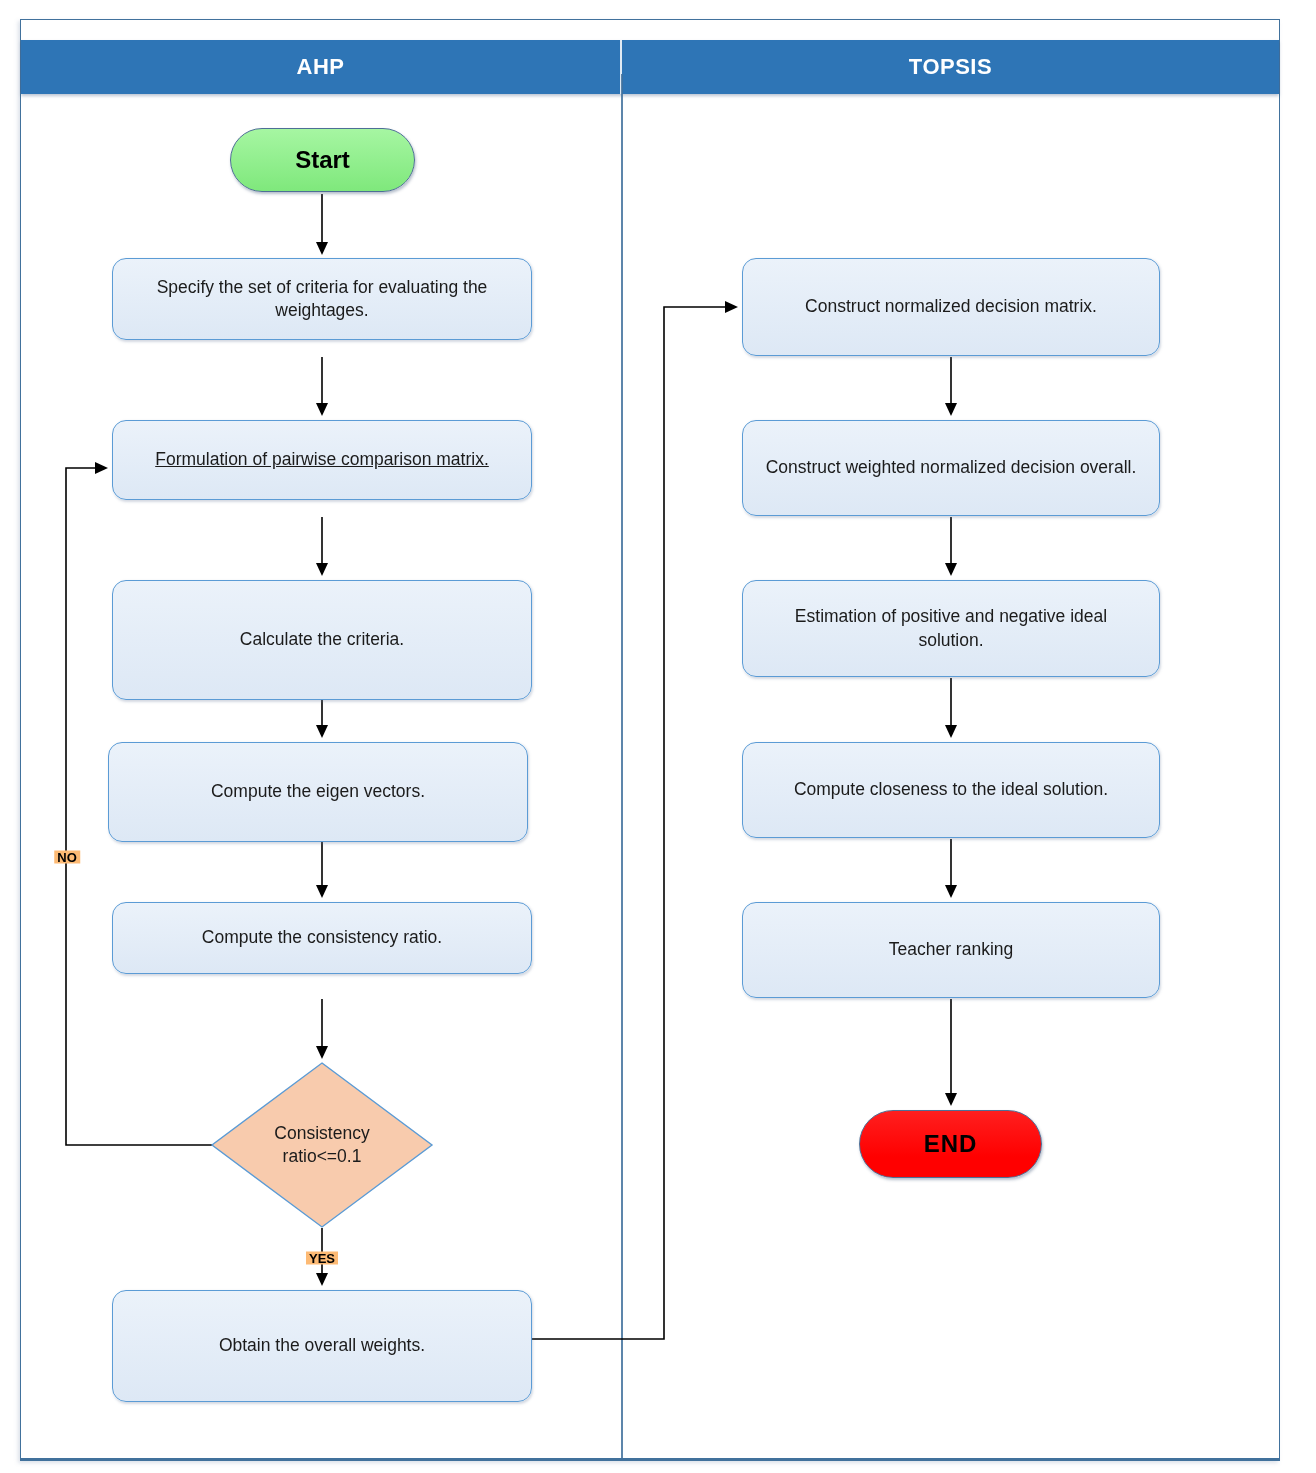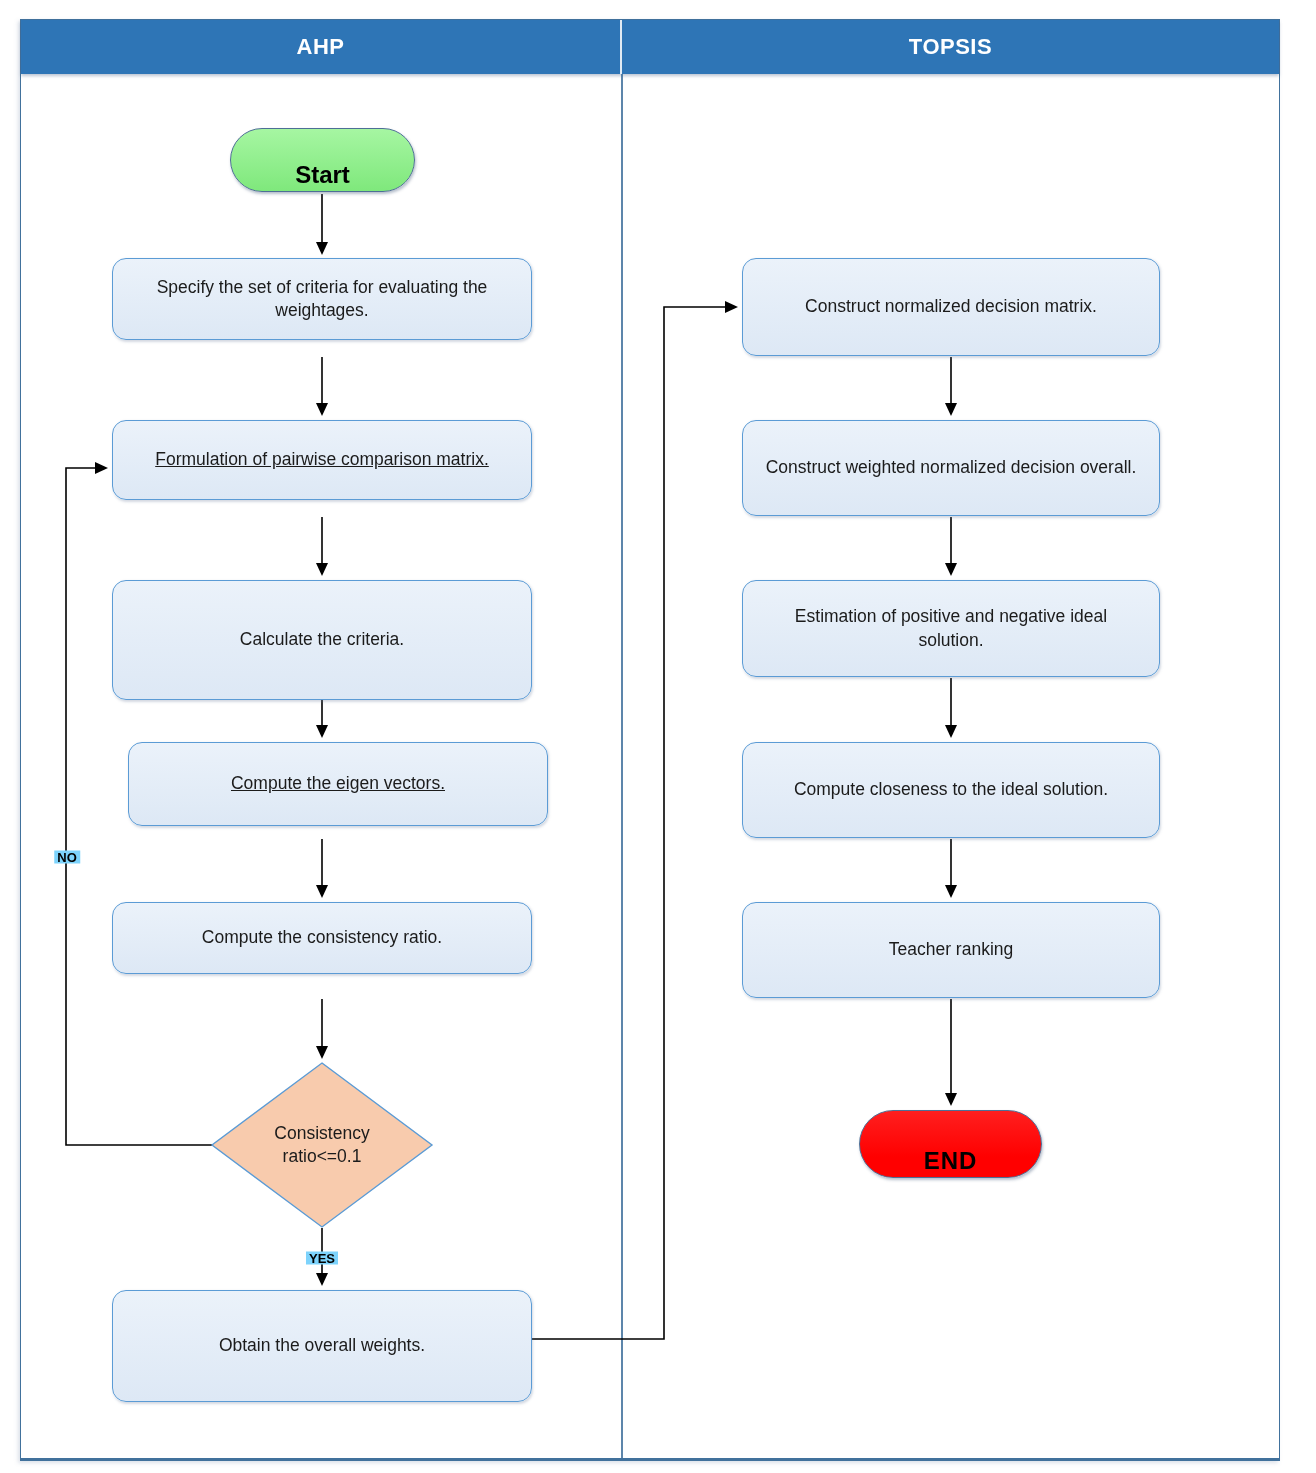--- a/index.html
+++ b/index.html
@@ -8,45 +8,45 @@
     --decision-fill:#F8CBAD; --start-fill:#8DEF8D; --end-fill:#FF0000; --connector:#000000;
   }
   html,body{margin:0;padding:0;background:#ffffff;}
   body{font-family:"Liberation Sans", sans-serif; color:#1b1b1b;}
   .canvas{position:relative;width:1316px;height:1473px;background:#ffffff;overflow:hidden;}
 
   
   .frame{position:absolute;left:20px;top:19px;width:1260px;height:1442px;
          border:1.5px solid var(--frame-border);border-bottom-width:3px;box-sizing:border-box;
          box-shadow:-2px 2px 4px rgba(120,140,170,.25);}
-  .header{display:flex;height:54px;background:var(--header-bg);box-shadow:0 2px 3px rgba(60,90,130,.35);}
+  .header{display:flex;height:54px;background:var(--header-bg);box-shadow:0 2px 3px rgba(60,90,130,.35);margin-top:20px;}
   .lane-h{display:flex;align-items:center;justify-content:center;color:var(--header-text);
           font-size:22px;font-weight:bold;letter-spacing:.5px;}
   .lane-h.first{width:601px;border-right:2px solid rgba(255,255,255,.85);box-sizing:border-box;}
   .lane-h.second{flex:1;}
   .lane-divider{position:absolute;left:600px;top:54px;bottom:0;width:2px;background:var(--frame-border);opacity:.85;}
 
   
   .wires{position:absolute;left:0;top:0;width:1316px;height:1473px;pointer-events:none;}
   .wires path{fill:none;stroke:var(--connector);stroke-width:1.6px;}
 
   
   .node{position:absolute;display:flex;align-items:center;justify-content:center;
         text-align:center;box-sizing:border-box;line-height:1.32;}
   .process{background:linear-gradient(180deg,var(--process-fill-top) 0%,var(--process-fill-bot) 100%);
            border:1.4px solid var(--process-border);border-radius:14px;font-size:17.5px;
            padding:6px 22px;box-shadow:1px 1.5px 2.5px rgba(100,120,150,.28);}
   .pill{border:1.6px solid #4E6F96;border-radius:34px;font-weight:bold;
-        box-shadow:1px 2px 3px rgba(90,110,140,.45);align-items:flex-end;}
+        box-shadow:1px 2px 3px rgba(90,110,140,.45);}
   .pill.start{background:linear-gradient(180deg,#A6F6A2 0%,#7FE87C 100%);font-size:24px;color:#000;}
   .pill.end{background:linear-gradient(180deg,#FF1F1F 0%,var(--end-fill) 70%);font-size:24px;color:#000;letter-spacing:1px;}
   .diamond-svg{position:absolute;overflow:visible;}
   .diamond-svg polygon{fill:var(--decision-fill);stroke:var(--process-border);stroke-width:1.4px;}
   .diamond-label{font-size:17.5px;}
-  .edge-label{position:absolute;transform:translate(-50%,-50%);background:#7dd3fc;
+  .edge-label{position:absolute;transform:translate(-50%,-50%);background:#fdba74;
               padding:0 3px;font-size:13px;font-weight:bold;color:#000;line-height:1;}
 </style>
 </head>
 <body>
 
 <div class="canvas">
 
   <div class="frame">
     <div class="header">
       <div class="lane-h first">
@@ -90,21 +90,21 @@
   </div>
 
   <div class="node process" style="left:112px;top:420px;width:420px;height:80px;text-decoration:underline;">
     <span>Formulation of pairwise comparison matrix.</span>
   </div>
 
   <div class="node process" style="left:112px;top:580px;width:420px;height:120px;">
     <span>Calculate the criteria.</span>
   </div>
 
-  <div class="node process" style="left:128px;top:742px;width:420px;height:84px;text-decoration:underline;">
+  <div class="node process" style="left:108px;top:742px;width:420px;height:100px;">
     <span>Compute the eigen vectors.</span>
   </div>
 
   <div class="node process" style="left:112px;top:902px;width:420px;height:72px;">
     <span>Compute the consistency ratio.</span>
   </div>
 
   <svg class="diamond-svg" style="left:210px;top:1061px;" width="224" height="168">
     <polygon points="112,2 222,84 112,166 2,84"></polygon>
   </svg>

